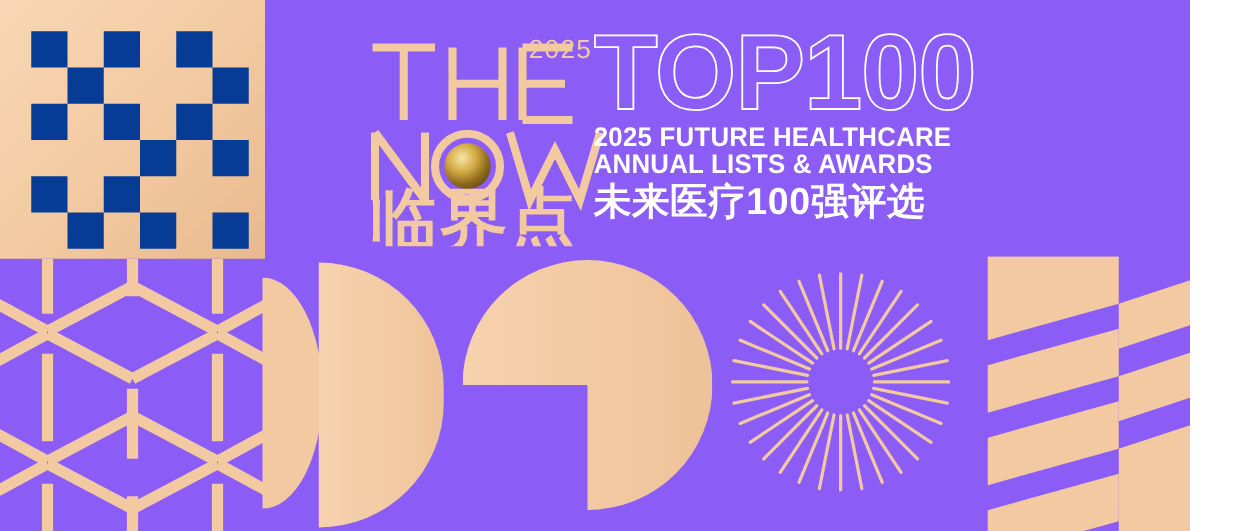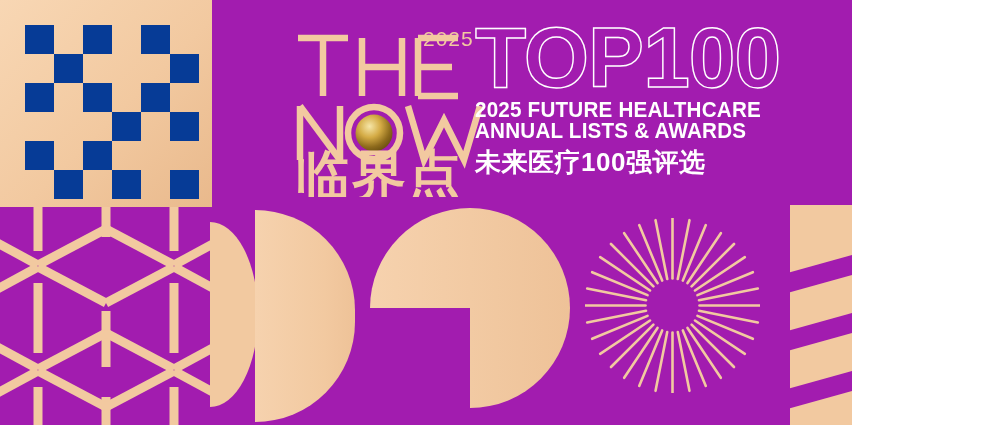--- a/index.html
+++ b/index.html
@@ -1,18 +1,18 @@
 <!DOCTYPE html>
 <html><head>
 <meta charset="utf-8">
 <style>
   html,body{margin:0;padding:0;background:#fff;}
   #banner{
-    position:relative;width:852px;height:425px;overflow:hidden;
-    background:#a21caf;
+    position:relative;width:952px;height:425px;overflow:hidden;
+    background:#8b5cf6;
     font-family:"Liberation Sans","DejaVu Sans",sans-serif;
   }
 
   
   #checker-panel{
     position:absolute;left:0;top:0;width:212px;height:207px;
     background:linear-gradient(135deg,#f8d7b4 0%,#f2c9a0 55%,#e9b98c 100%);
   }
   #checker-grid{
     position:absolute;left:25px;top:25px;
@@ -68,21 +68,21 @@
     position:absolute;left:475px;top:20px;width:345px;
   }
   #top100{display:block;}
   .sub-line{
     color:#ffffff;font-weight:bold;letter-spacing:.2px;
     font-size:21.5px;line-height:21px;white-space:nowrap;
     transform:scaleX(.96);transform-origin:left center;
   }
   #sub1{margin-top:4px;}
   #cn-line{
-    color:#ffffff;font-weight:bold;font-size:26px;line-height:34px;
+    color:#ffffff;font-weight:bold;font-size:30px;line-height:34px;
     margin-top:3px;white-space:nowrap;letter-spacing:.5px;
   }
 </style>
 </head>
 <body>
 
 <div id="banner">
 
   <div id="checker-panel">
     <div id="checker-grid">

